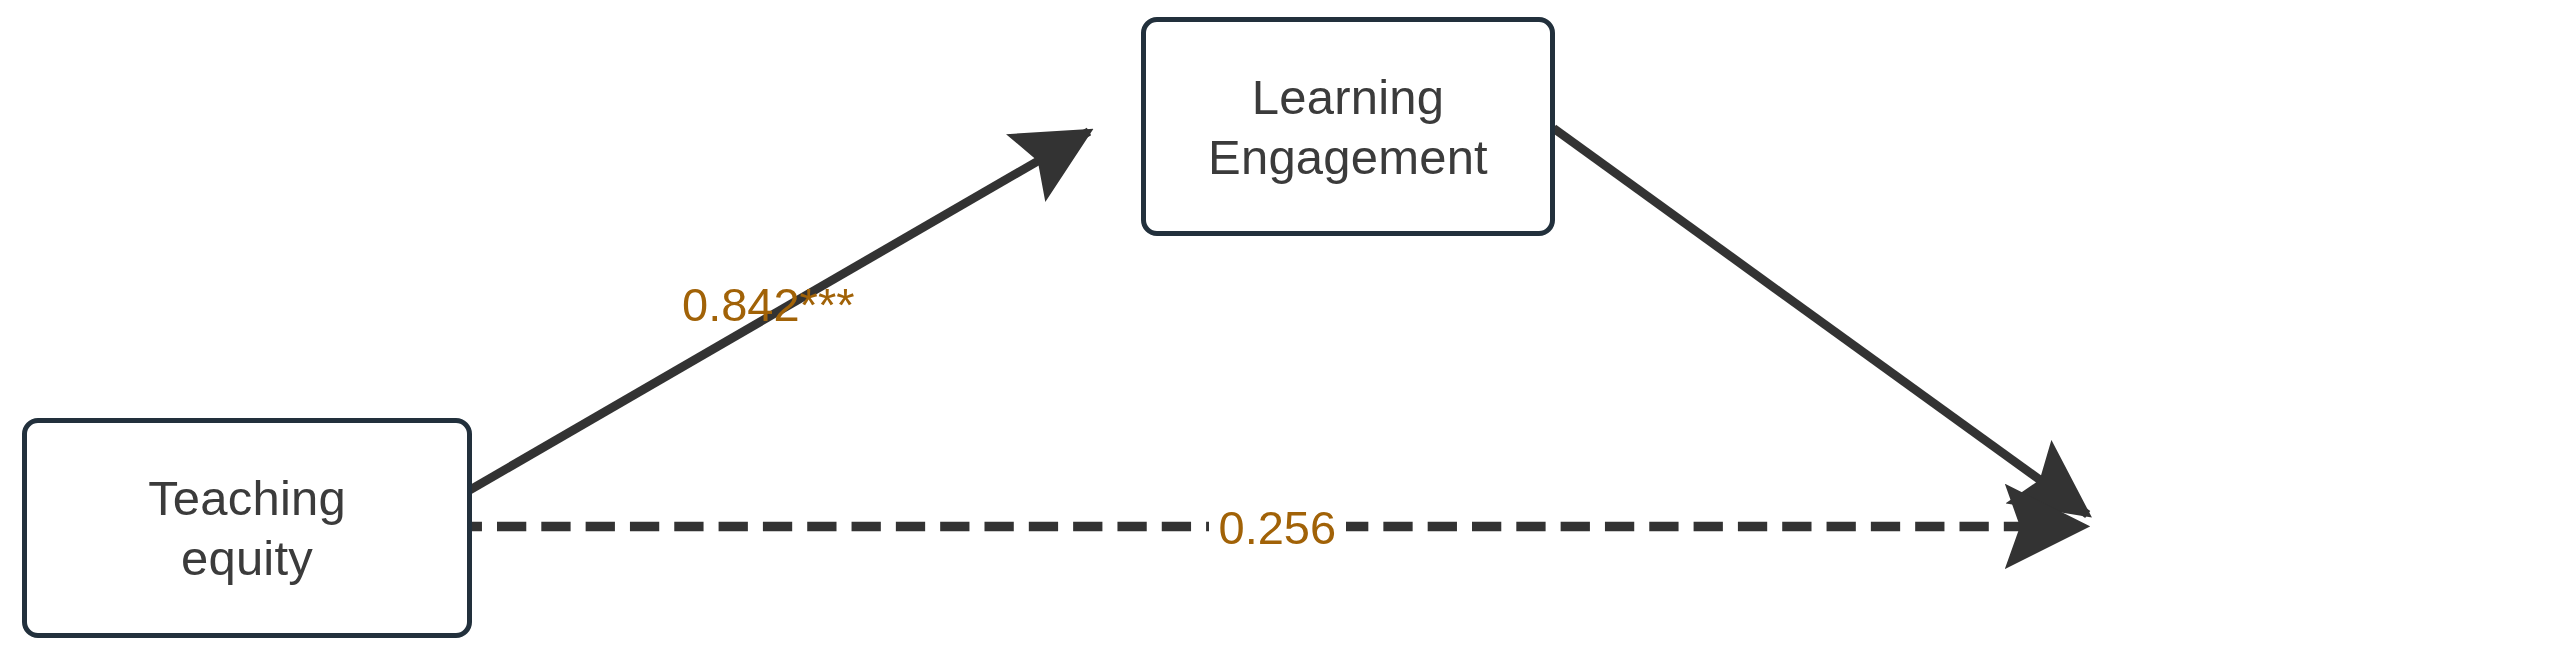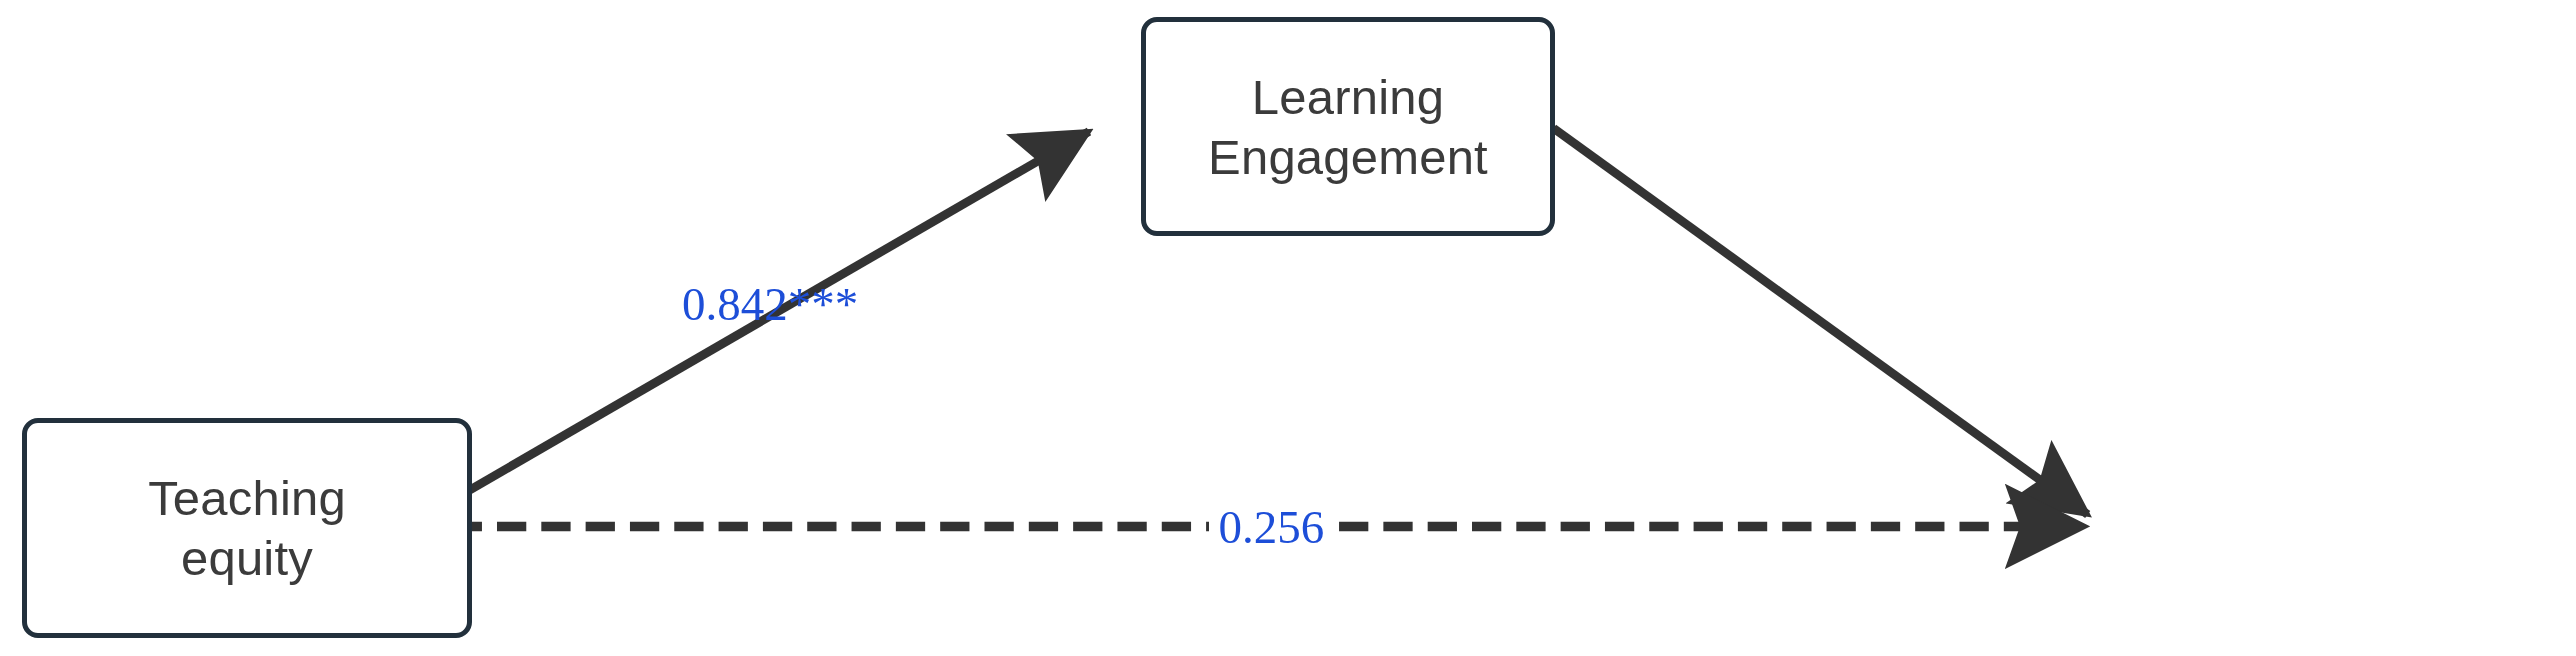--- a/index.html
+++ b/index.html
@@ -63,27 +63,26 @@
   }
   #node-perceived-learning-effect {
     left: 2101px;
     top: 418px;
     width: 472px;
     height: 220px;
   }
   
   .edge-label {
     position: absolute;
-    color: #1d4ed8;
+    color: #a16207;
     font-size: 47px;
     line-height: 1;
     white-space: nowrap;
     z-index: 4;
     font-weight: 400;
-    font-family: Liberation Serif, serif;
   }
   #edge-label-a {
     left: 682px;
     top: 281px;
   }
   #edge-label-b {
     left: 1703px;
     top: 283px;
   }
   #edge-label-c {

